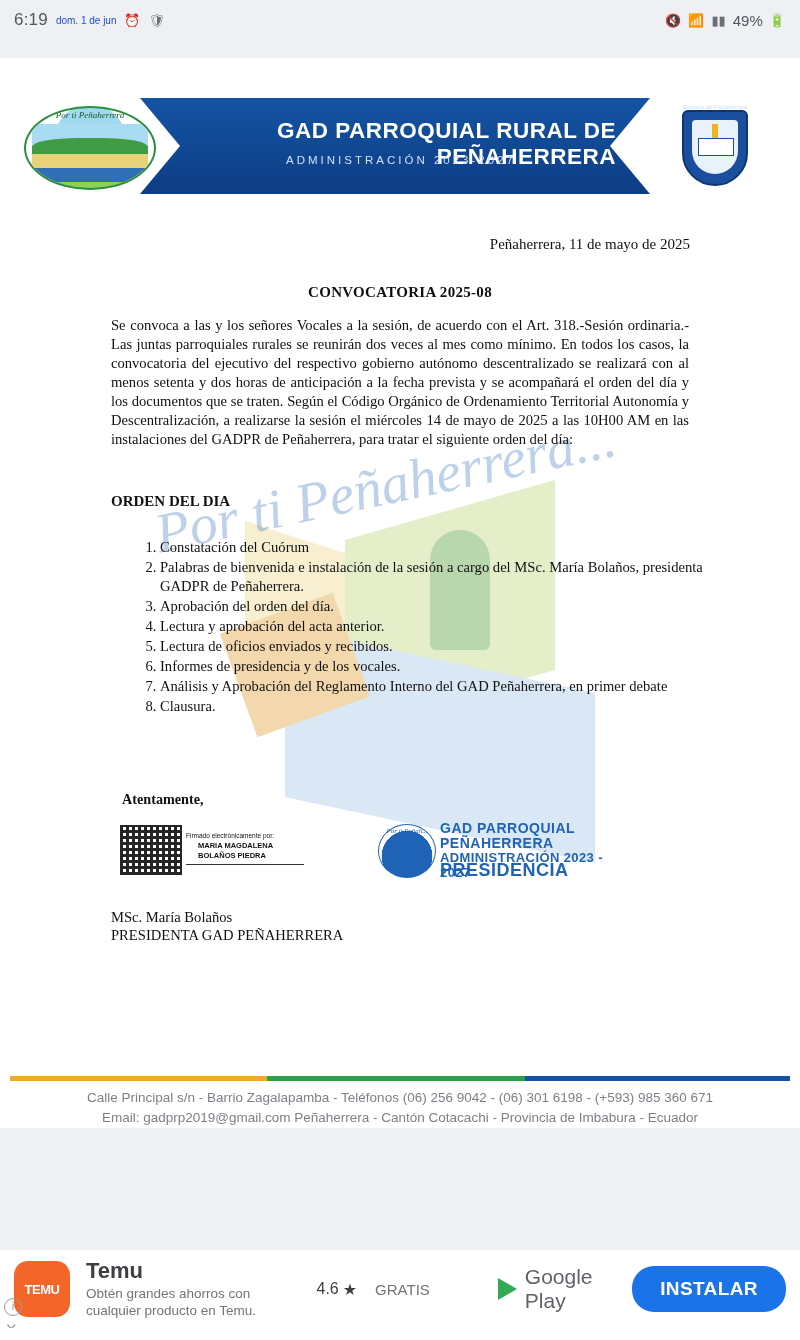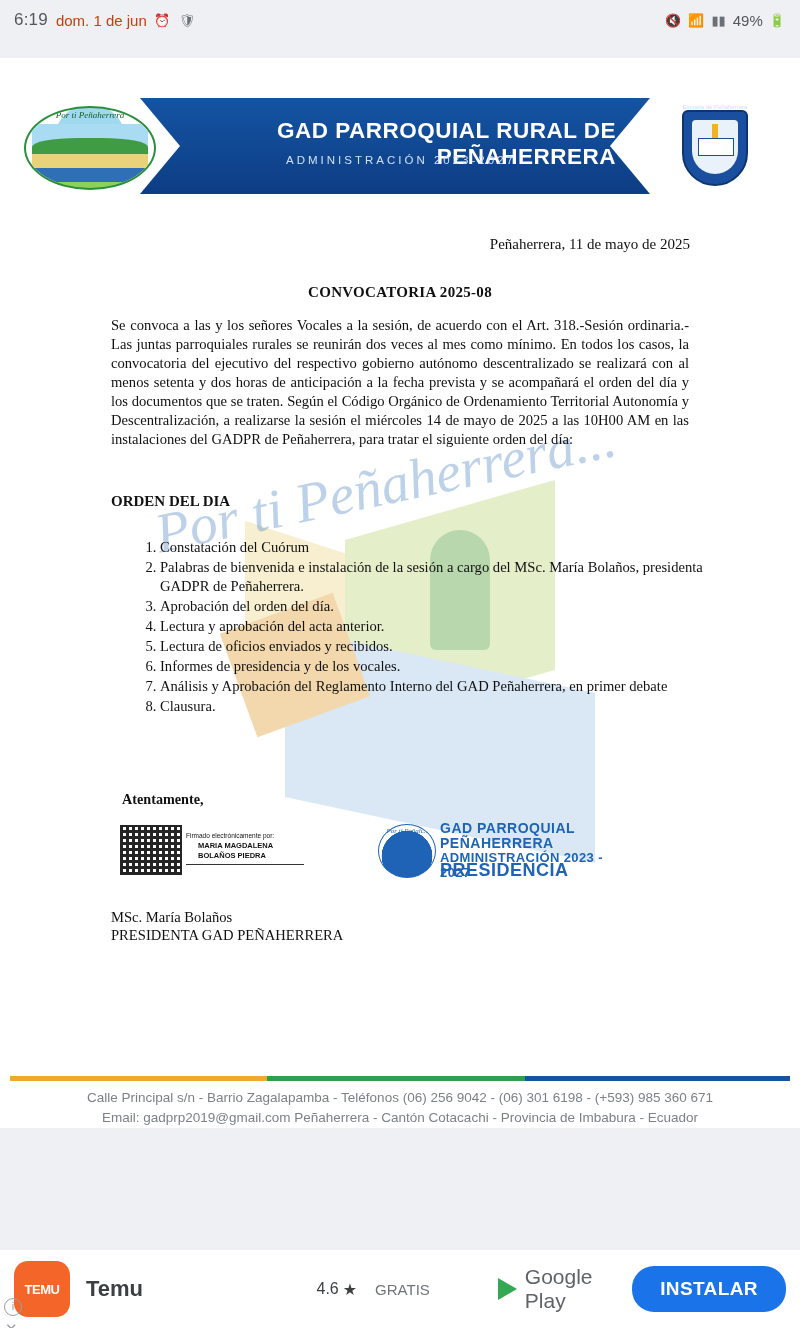--- a/index.html
+++ b/index.html
@@ -14,21 +14,21 @@
   
   .statusbar{
     height:40px;width:800px;
     background:#eef0f4;
     display:flex;
     padding:8px 14px;box-sizing:border-box;
     color:#5a5f66;font-size:17px;
   }
   .sb-left{display:flex;align-items:center;gap:8px;flex:1;}
   .sb-time{font-size:17px;color:#52575e;letter-spacing:.2px;}
-  .sb-date{font-size:15px;color:#c2410c;}
+  .sb-date{font-size:10px;color:#1d4ed8;}
   .sb-ico{font-size:13px;color:#6b7077;display:inline-block;}
   .sb-right{display:flex;align-items:center;gap:7px;}
   .sb-batt{font-size:15px;color:#52575e;}
 
   
   .page{
     position:absolute;top:58px;left:0;
     width:800px;height:1070px;
     background:#ffffff;
   }
@@ -334,20 +334,21 @@
   <div class="footer">
     <div>Calle Principal s/n - Barrio Zagalapamba - Teléfonos (06) 256 9042 - (06) 301 6198 - (+593) 985 360 671</div>
     <div>Email: gadprp2019@gmail.com  Peñaherrera - Cantón Cotacachi - Provincia de Imbabura - Ecuador</div>
   </div>
 </div>
 
 <div class="ad">
   <div class="ad-icon">TEMU</div>
   <div class="ad-txt">
     <div class="ad-title">Temu</div>
+    <div class="ad-desc">Obtén grandes ahorros con cualquier producto en Temu.</div>
   </div>
   <div class="ad-rating">
     <span>4.6</span>
     <span>★</span>
   </div>
   <div class="ad-free">GRATIS</div>
   <div class="ad-store">
     <span class="gp-tri"></span>
     <span class="ad-store-label">Google Play</span>
   </div>

